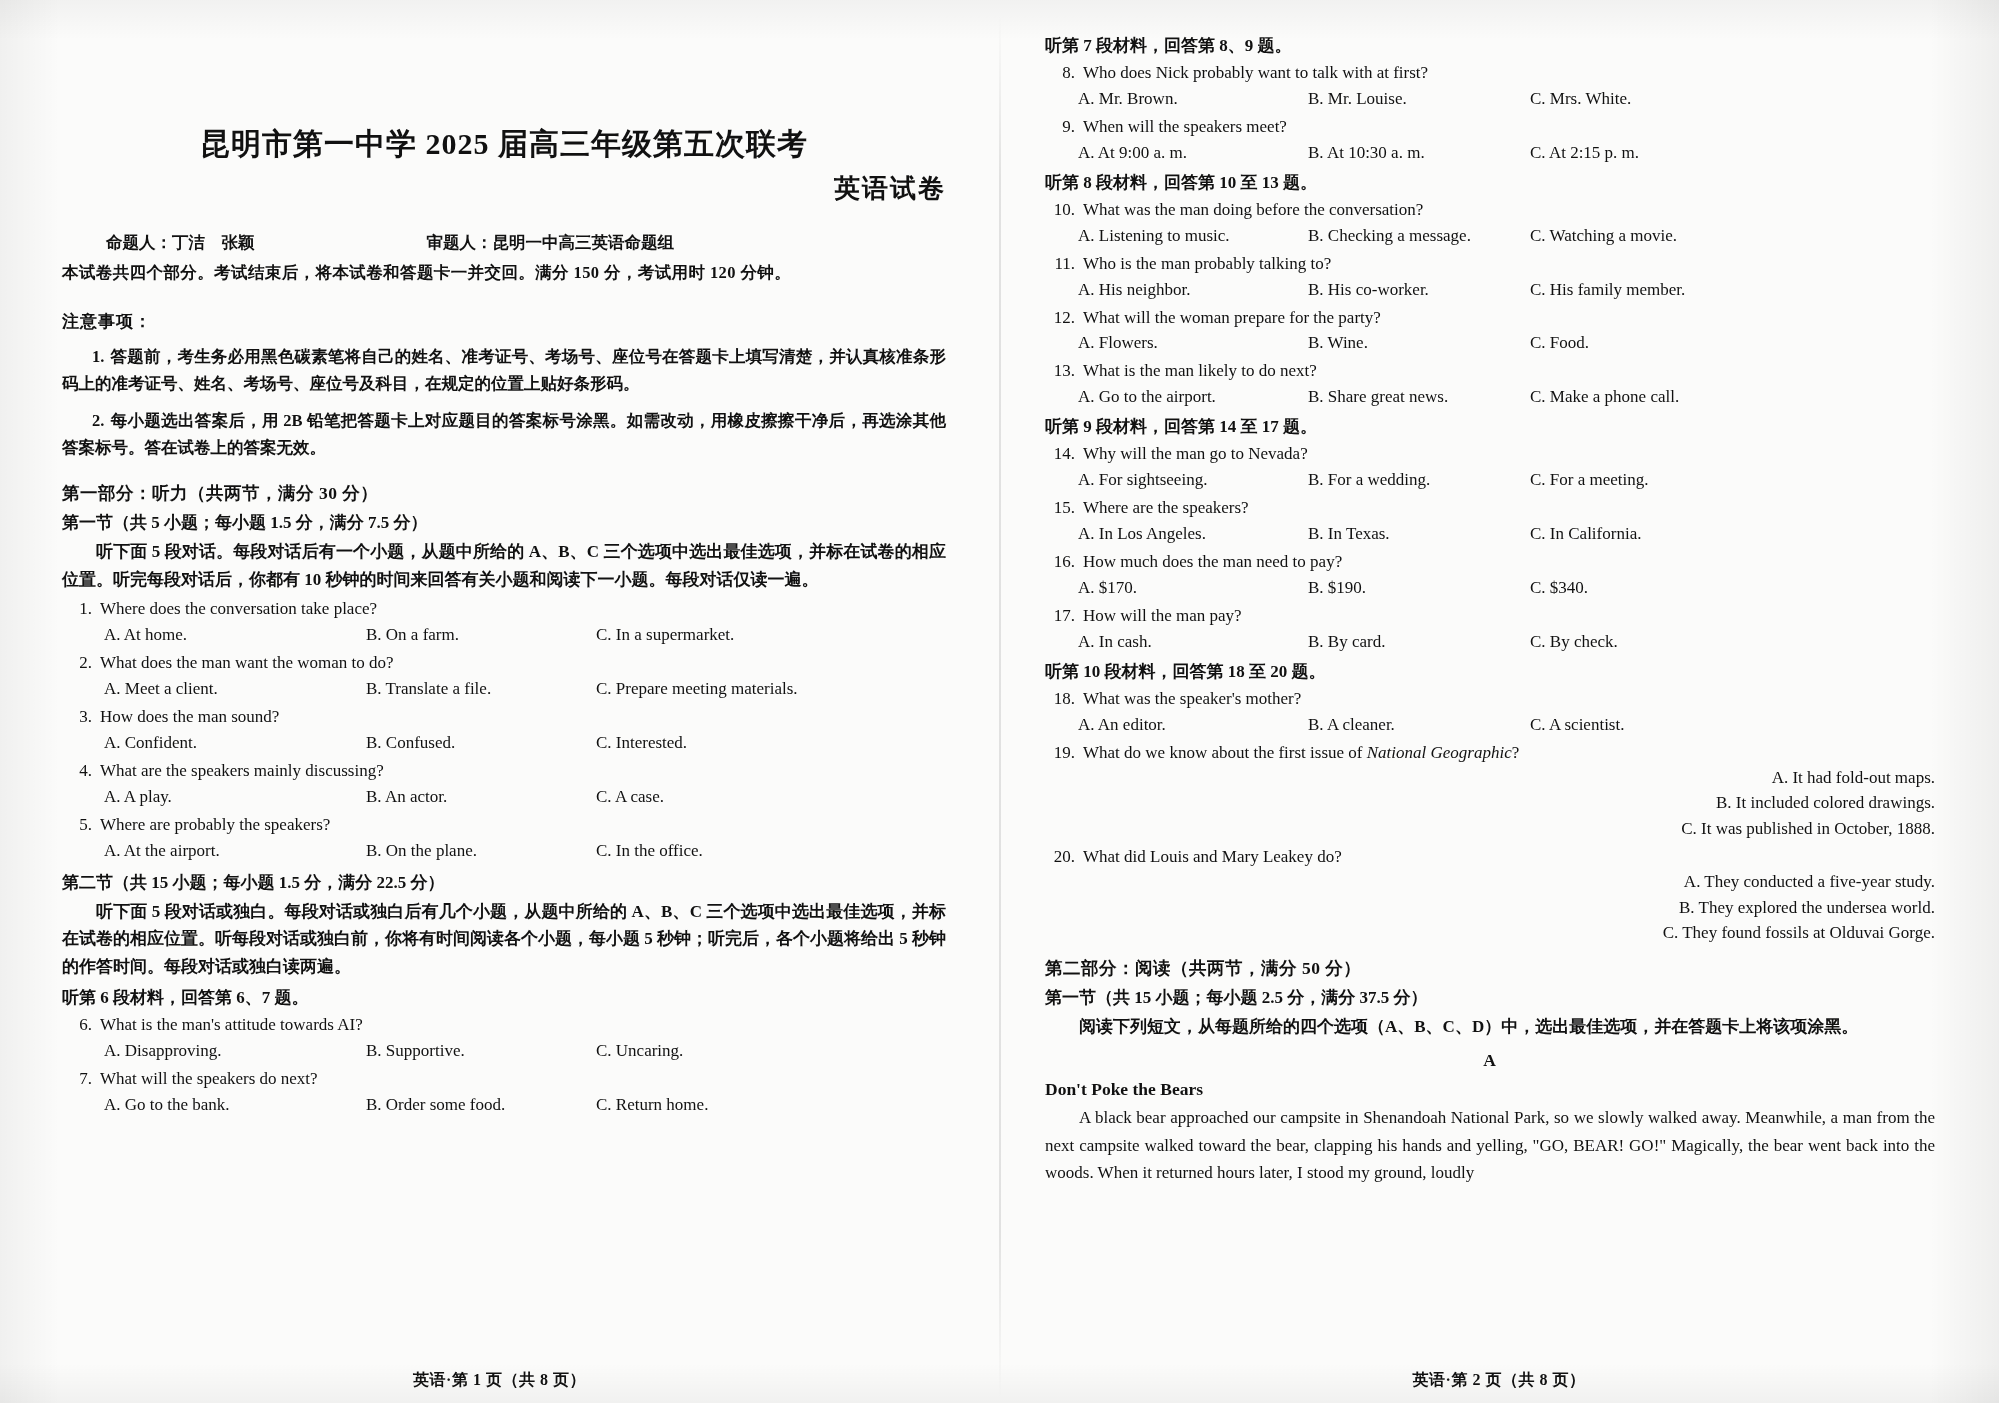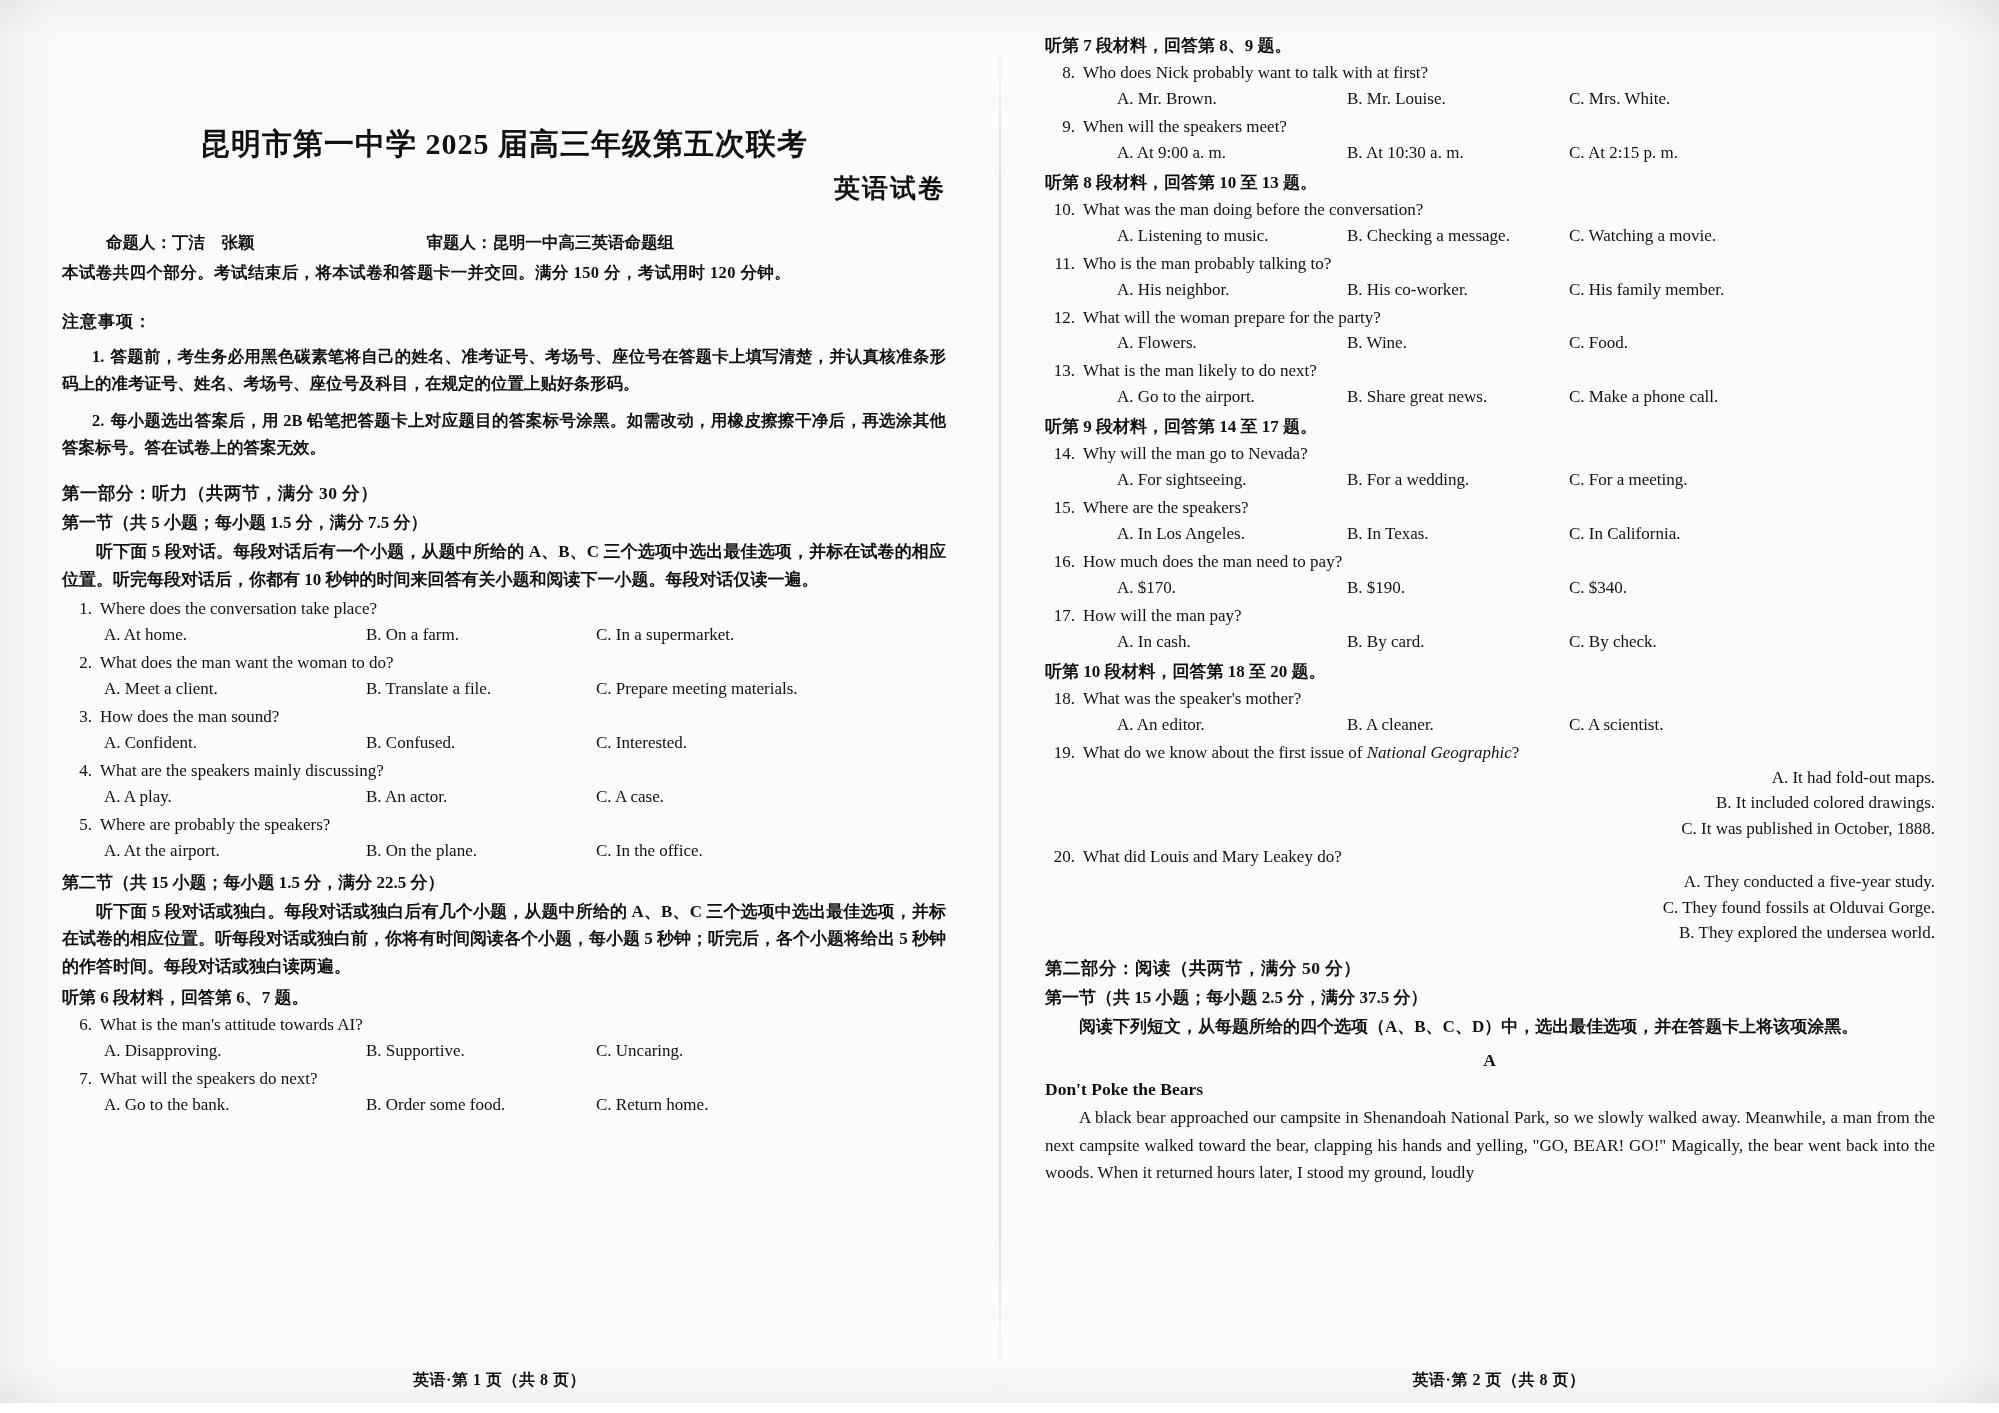--- a/index.html
+++ b/index.html
@@ -127,21 +127,21 @@
     display:flex;
     font-size:17px;
     margin-top:3px;
     line-height:1.35;
   }
   .opts .o { }
   .left-col .opts .o1 { width:262px; margin-left:42px; }
   .left-col .opts .o2 { width:230px; }
   .left-col .opts .o3 { width:280px; }
 
-  .right-col .opts .o1 { width:230px; margin-left:72px; }
+  .right-col .opts .o1 { width:230px; margin-left:33px; }
   .right-col .opts .o2 { width:222px; }
   .right-col .opts .o3 { width:240px; }
 
   .opt-stack { margin-left:50px; font-size:17px; line-height:1.5;text-align:right; }
   .listen-head {
     font-size:17px;
     font-weight:bold;
     margin-top:6px;
   }
   .passage-title {
@@ -425,22 +425,22 @@
       </div>
       <div class="opt-stack">A. It had fold-out maps.</div>
       <div class="opt-stack">B. It included colored drawings.</div>
       <div class="opt-stack">C. It was published in October, 1888.</div>
 
       <div class="q">
         <span class="qn">20.</span>
         <span class="qt">What did Louis and Mary Leakey do?</span>
       </div>
       <div class="opt-stack">A. They conducted a five-year study.</div>
+      <div class="opt-stack">B. They explored the undersea world.</div>
       <div class="opt-stack">C. They found fossils at Olduvai Gorge.</div>
-      <div class="opt-stack">B. They explored the undersea world.</div>
 
       <div class="part-head" style="margin-top:10px;">第二部分：阅读（共两节，满分 50 分）</div>
       <div class="sec-head">第一节（共 15 小题；每小题 2.5 分，满分 37.5 分）</div>
       <div class="para indent">阅读下列短文，从每题所给的四个选项（A、B、C、D）中，选出最佳选项，并在答题卡上将该项涂黑。</div>
 
       <div class="center-letter">A</div>
       <div class="passage-title">Don't Poke the Bears</div>
       <div class="passage indent">A black bear approached our campsite in Shenandoah National Park, so we slowly walked away. Meanwhile, a man from the next campsite walked toward the bear, clapping his hands and yelling, "GO, BEAR! GO!" Magically, the bear went back into the woods. When it returned hours later, I stood my ground, loudly</div>
 
     </div>

